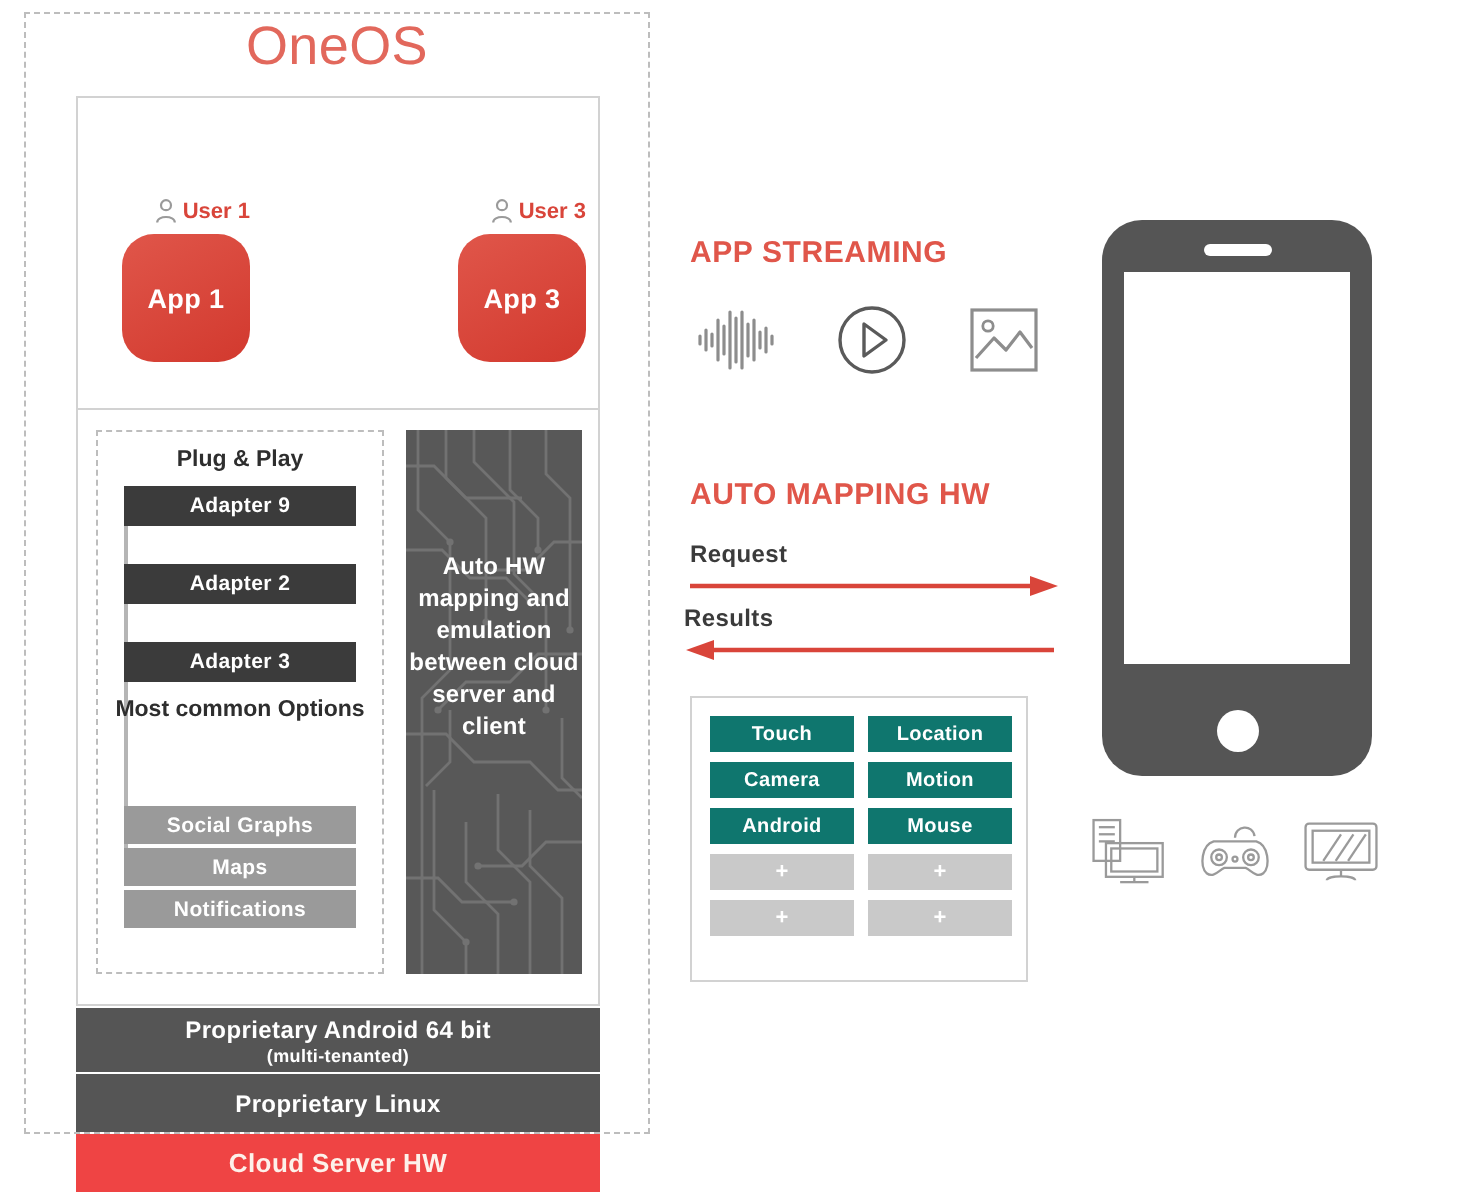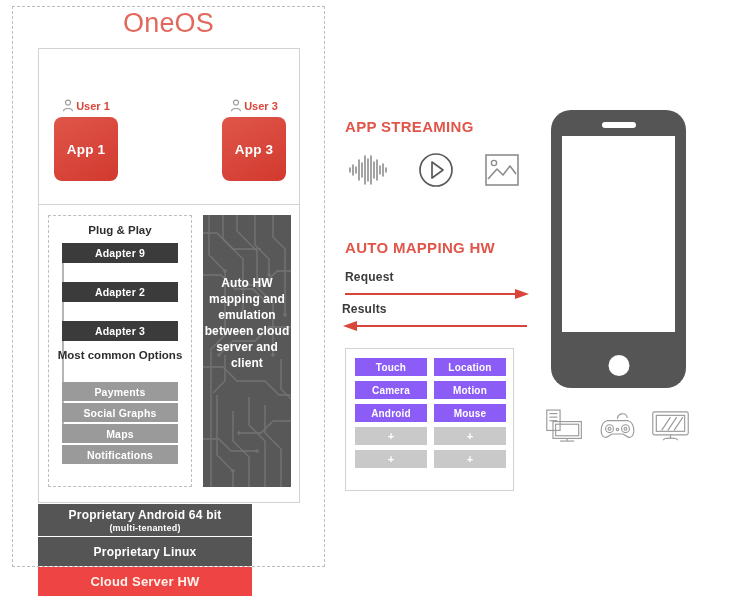--- a/index.html
+++ b/index.html
@@ -52,30 +52,30 @@
   }
 
   
   .users-row {
     position: absolute;
     left: 8px; top: 50px;
     width: 246px;
     display: flex;
     justify-content: space-between;
   }
-  .user-col { width: 78px; display: flex; flex-direction: column; align-items: center; }
+  .user-col { width: 78px; display: flex; flex-direction: column; align-items: flex-end; }
   .user-label {
     display: flex; align-items: center; gap: 2px;
     font-size: 11px; font-weight: bold; color: #d9453a;
     margin-bottom: 5px;
   }
   .user-glyph { width: 12px; height: 13px; display: block; }
   .app-box {
     width: 64px; height: 64px;
-    border-radius: 8px;
+    border-radius: 16px;
     background: linear-gradient(150deg, #e0564a 0%, #d2392e 100%);
     color: #ffffff;
     font-size: 13.5px; font-weight: bold;
     display: flex; align-items: center; justify-content: center;
     letter-spacing: .2px;
   }
 
   
   .card-divider {
     position: absolute; left: 0; top: 155px;
@@ -135,21 +135,21 @@
     position: absolute; left: 0; top: 60px;
     width: 100%; text-align: center;
     color: #ffffff; font-size: 12px; font-weight: bold;
     line-height: 16px; letter-spacing: .1px;
     z-index: 2;
   }
 
   
   .bar {
     position: absolute; left: 38px;
-    width: 214px;
+    width: 262px;
     color: #ffffff;
     display: flex; flex-direction: column;
     align-items: center; justify-content: center;
     letter-spacing: .2px;
   }
   .bar-android { top: 504px; height: 32px; background: #555555; }
   .bar-linux   { top: 537px; height: 29px; background: #555555; }
   .bar-cloud   { top: 567px; height: 29px; background: #ef4444; }
   .bar-main { font-size: 12px; font-weight: bold; }
   .bar-sub  { font-size: 9px; font-weight: bold; margin-top: 1px; }
@@ -191,21 +191,21 @@
     display: grid;
     grid-template-columns: 72px 72px;
     grid-gap: 5px 7px;
   }
   .hw-cell {
     height: 18px;
     display: flex; align-items: center; justify-content: center;
     font-size: 10px; font-weight: bold; color: #ffffff;
     letter-spacing: .2px;
   }
-  .hw-cell.filled { background: #8b5cf6; }
+  .hw-cell.filled { background: #0f766e; }
   .hw-cell.empty  { background: #c9c9c9; font-size: 11px; }
 
   
   .phone {
     position: absolute; left: 551px; top: 110px;
     width: 135px; height: 278px;
     background: #555555;
     border-radius: 20px;
   }
   .phone-speaker {
@@ -276,21 +276,20 @@
     <div class="pnp-dashed"></div>
     <div class="pnp-title">Plug &amp; Play</div>
     <div class="connector"></div>
 
     <div class="adapter" style="top:38px;">Adapter 9</div>
     <div class="adapter" style="top:77px;">Adapter 2</div>
     <div class="adapter" style="top:116px;">Adapter 3</div>
 
     <div class="mco-title">Most common Options</div>
 
-    <div class="option" style="top:177px;">Payments</div>
     <div class="option" style="top:198px;">Social Graphs</div>
     <div class="option" style="top:219px;">Maps</div>
     <div class="option" style="top:240px;">Notifications</div>
 
     <div class="circuit">
       <svg width="88" height="272" viewBox="0 0 88 272">
         <g fill="none" stroke="#9b9b9b" stroke-width="1.4">
           <path d="M6 0 V40 L22 56 V120 L8 134 V272"></path>
           <path d="M20 0 V24 L40 44 V96"></path>
           <path d="M34 0 V16 L54 36 V72 L70 88 V140"></path>

